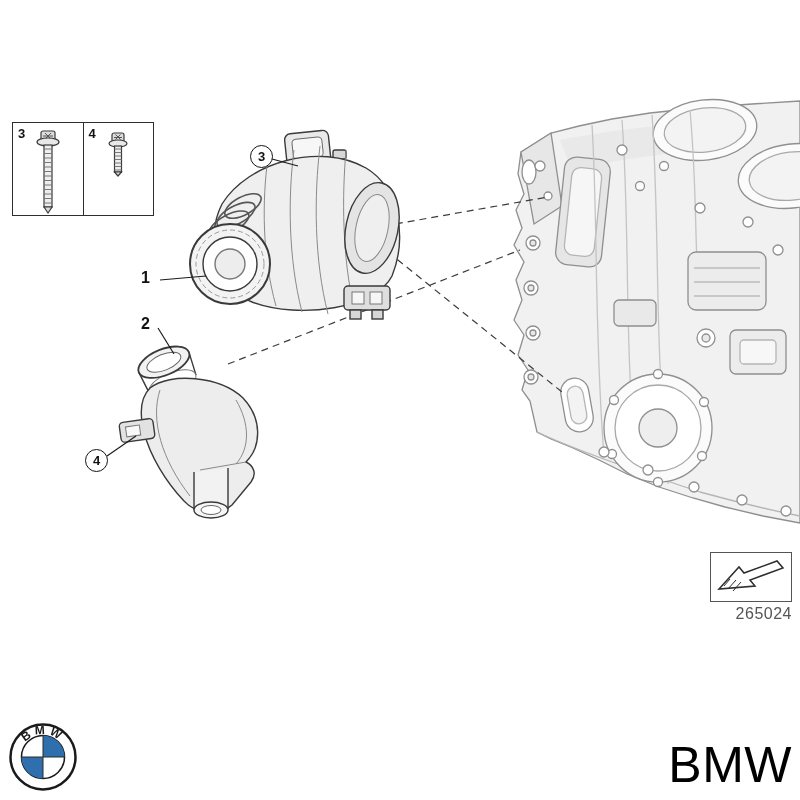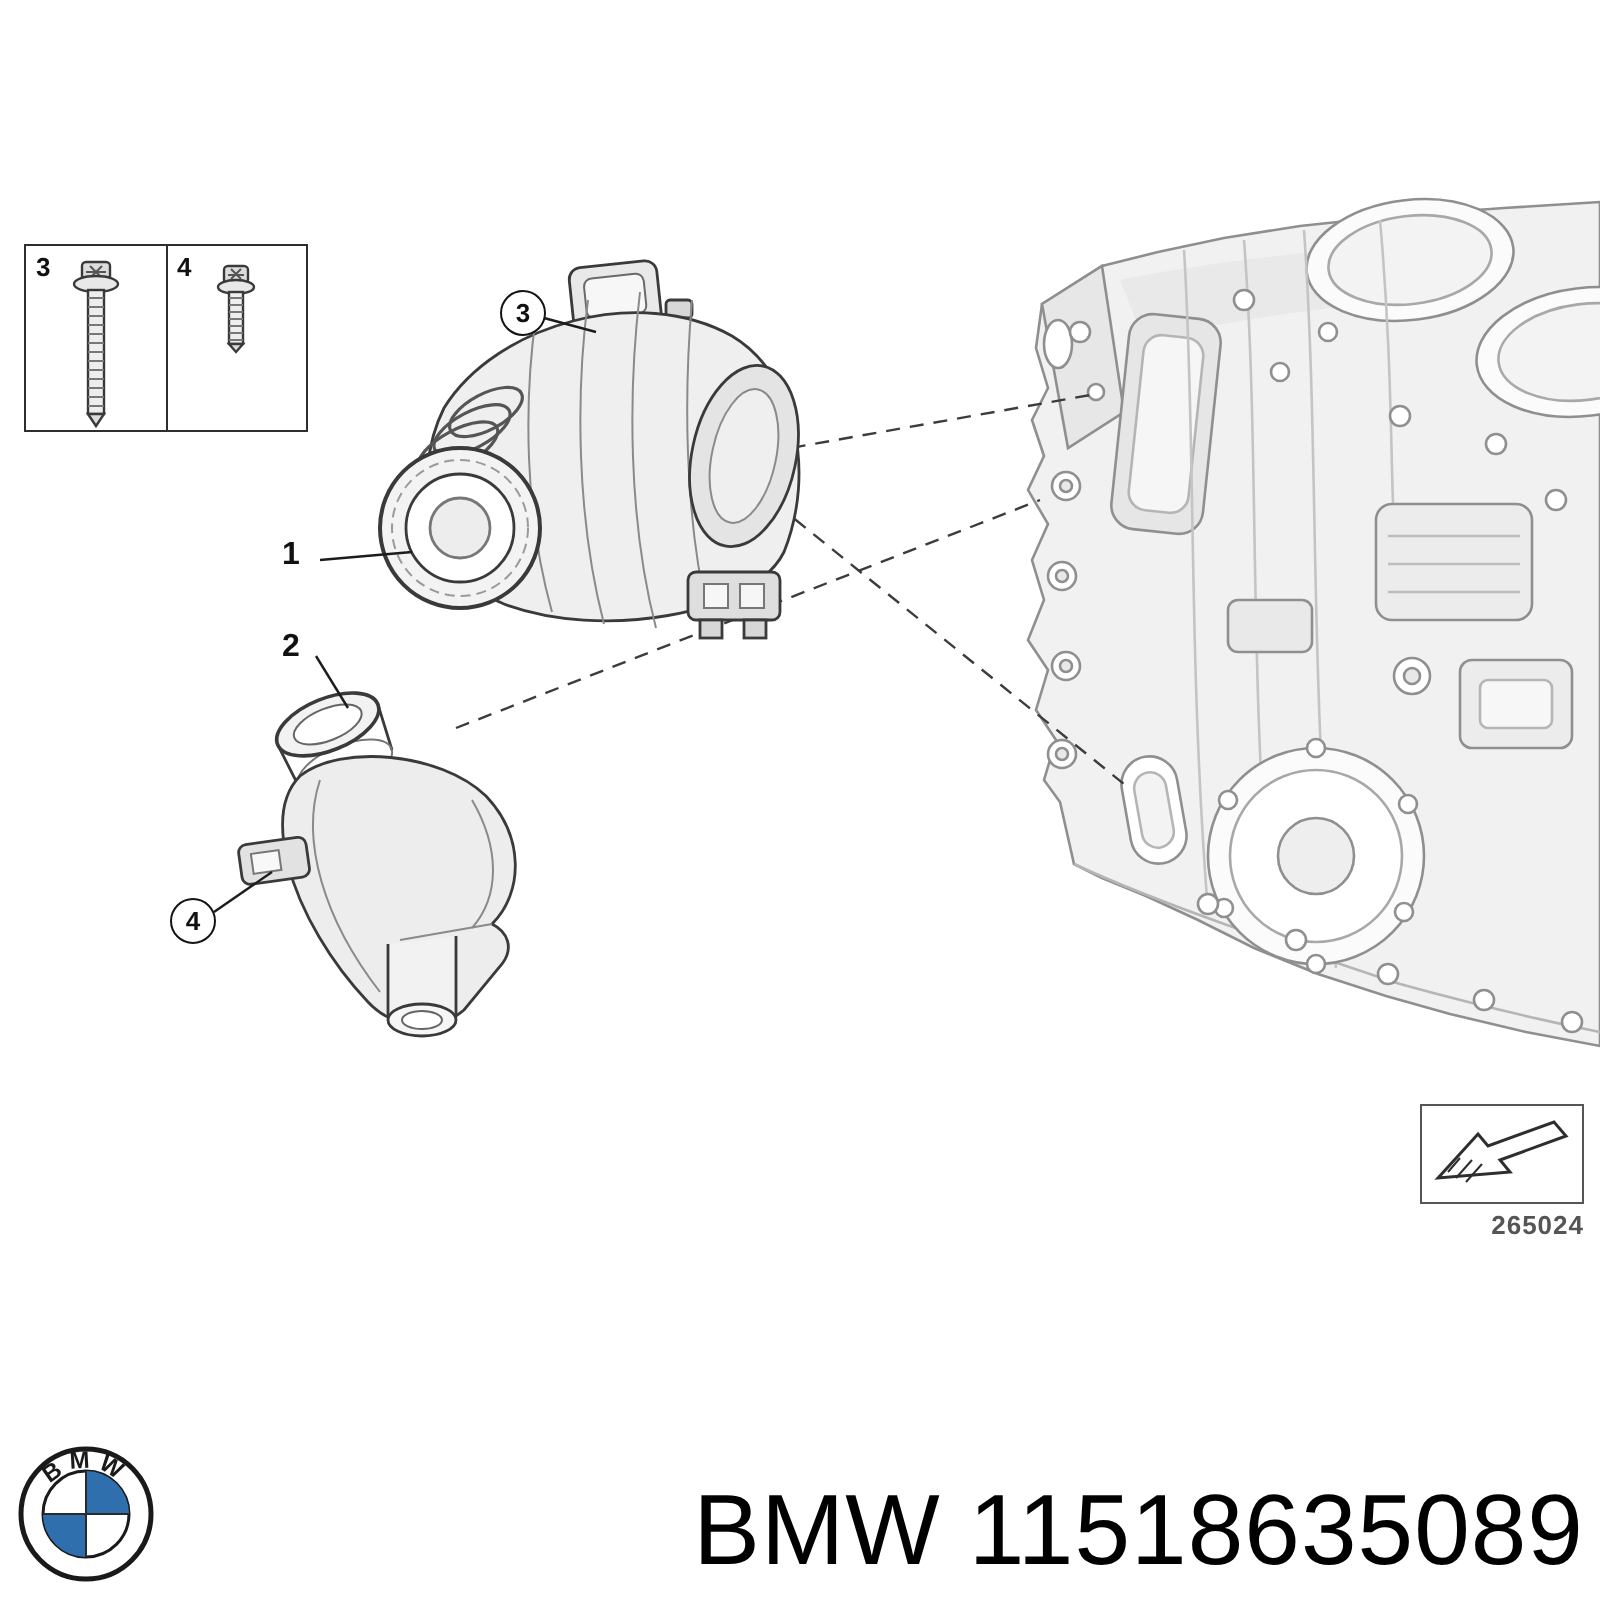--- a/index.html
+++ b/index.html
@@ -15,21 +15,21 @@
   .bolt-svg { position:absolute; left:50%; transform:translateX(-50%); top:2px; }
 
   .callout-circle { position:absolute; width:23px; height:23px; border:1.5px solid #141414;
     border-radius:50%; display:flex; align-items:center; justify-content:center;
     font-size:13px; font-weight:600; color:#111; z-index:2; background:#fff; }
   .callout-plain { position:absolute; font-size:16px; font-weight:600; color:#111; z-index:2; }
 
   .direction-box { position:absolute; left:710px; top:552px; width:82px; height:50px;
     border:1px solid #555; z-index:2; display:flex; align-items:center; justify-content:center; background:#fff; }
   .diagram-number { position:absolute; left:710px; top:605px; width:82px; text-align:right;
-    font-size:13px; color:#555; z-index:2; letter-spacing:0.5px;font-weight:bold; }
+    font-size:16px; color:#555; z-index:2; letter-spacing:0.5px; }
 
   .bmw-logo { position:absolute; left:8px; top:722px; z-index:2; }
   .part-text { position:absolute; right:8px; top:736px; z-index:2; font-size:50px; font-weight:400;
     color:#000; display:flex; gap:14px; align-items:baseline; letter-spacing:0.5px; }
 </style>
 </head>
 <body>
 
 <div class="page">
 
@@ -234,16 +234,15 @@
     <defs>
       <path id="bmw-arc" d="M12,35 A23,23 0 0 1 58,35" fill="none"></path>
     </defs>
     <text font-size="12" font-weight="bold" fill="#1a1a1a" letter-spacing="3.5" font-family="Liberation Sans, sans-serif">
       <textPath href="#bmw-arc" startOffset="50%" text-anchor="middle">BMW</textPath>
     </text>
   </svg>
 
   <div class="part-text">
     <span>BMW</span>
-    <span>11518635089</span>
   </div>
 
 </div>
 
 </body></html>

